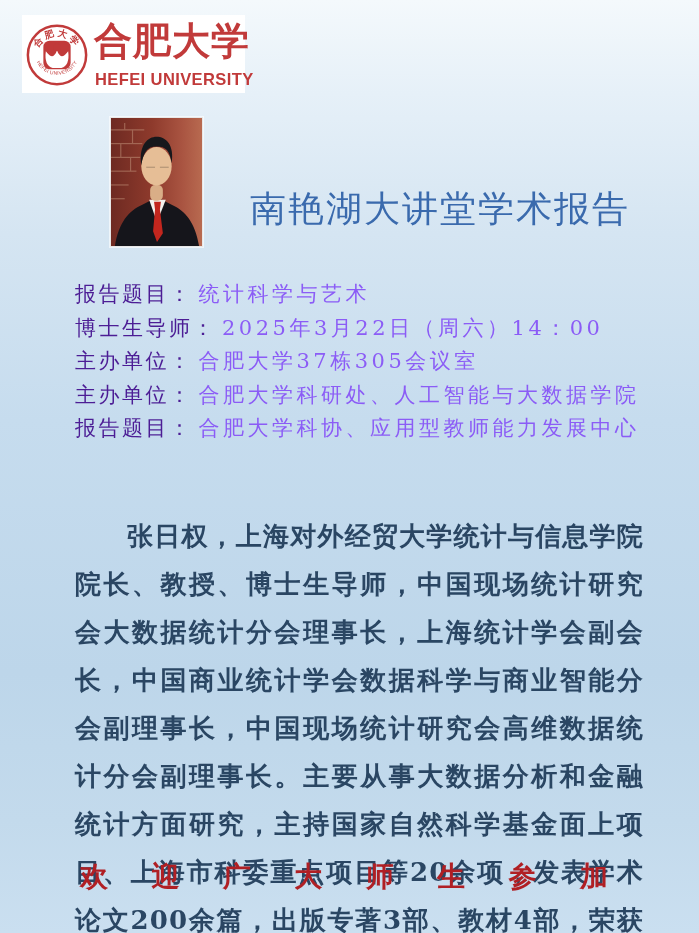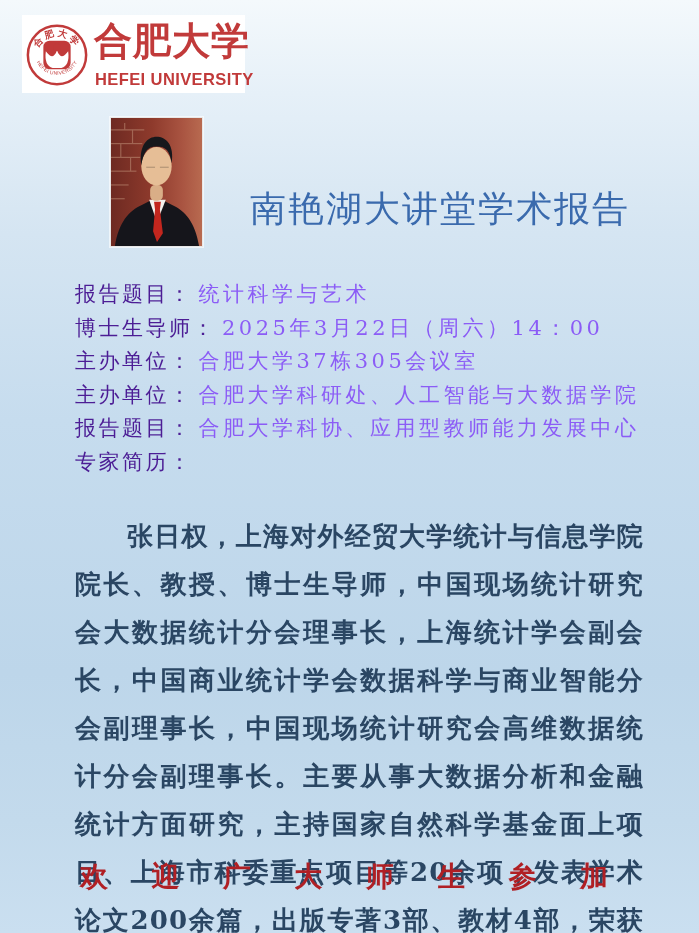--- a/index.html
+++ b/index.html
@@ -145,23 +145,20 @@
   </div>
   <div class="detail-row">
     <span class="detail-label">主办单位：</span><span class="detail-value">合肥大学37栋305会议室</span>
   </div>
   <div class="detail-row">
     <span class="detail-label">主办单位：</span><span class="detail-value">合肥大学科研处、人工智能与大数据学院</span>
   </div>
   <div class="detail-row">
     <span class="detail-label">报告题目：</span><span class="detail-value">合肥大学科协、应用型教师能力发展中心</span>
   </div>
-  <div class="detail-row">
-    <span class="detail-label">专家简历：</span><span class="detail-value"></span>
-  </div>
 </div>
 
 <div class="bio">张日权，上海对外经贸大学统计与信息学院院长、教授、博士生导师，中国现场统计研究会大数据统计分会理事长，上海统计学会副会长，中国商业统计学会数据科学与商业智能分会副理事长，中国现场统计研究会高维数据统计分会副理事长。主要从事大数据分析和金融统计方面研究，主持国家自然科学基金面上项目、上海市科委重点项目等20余项，发表学术论文200余篇，出版专著3部、教材4部，荣获上海市育才奖、上海市自然科学奖、上海市教学成果奖等奖励或荣誉称号20余项。</div>
 
 <div class="welcome">
   <span>欢</span>
   <span>迎</span>
   <span>广</span>
   <span>大</span>
   <span>师</span>

